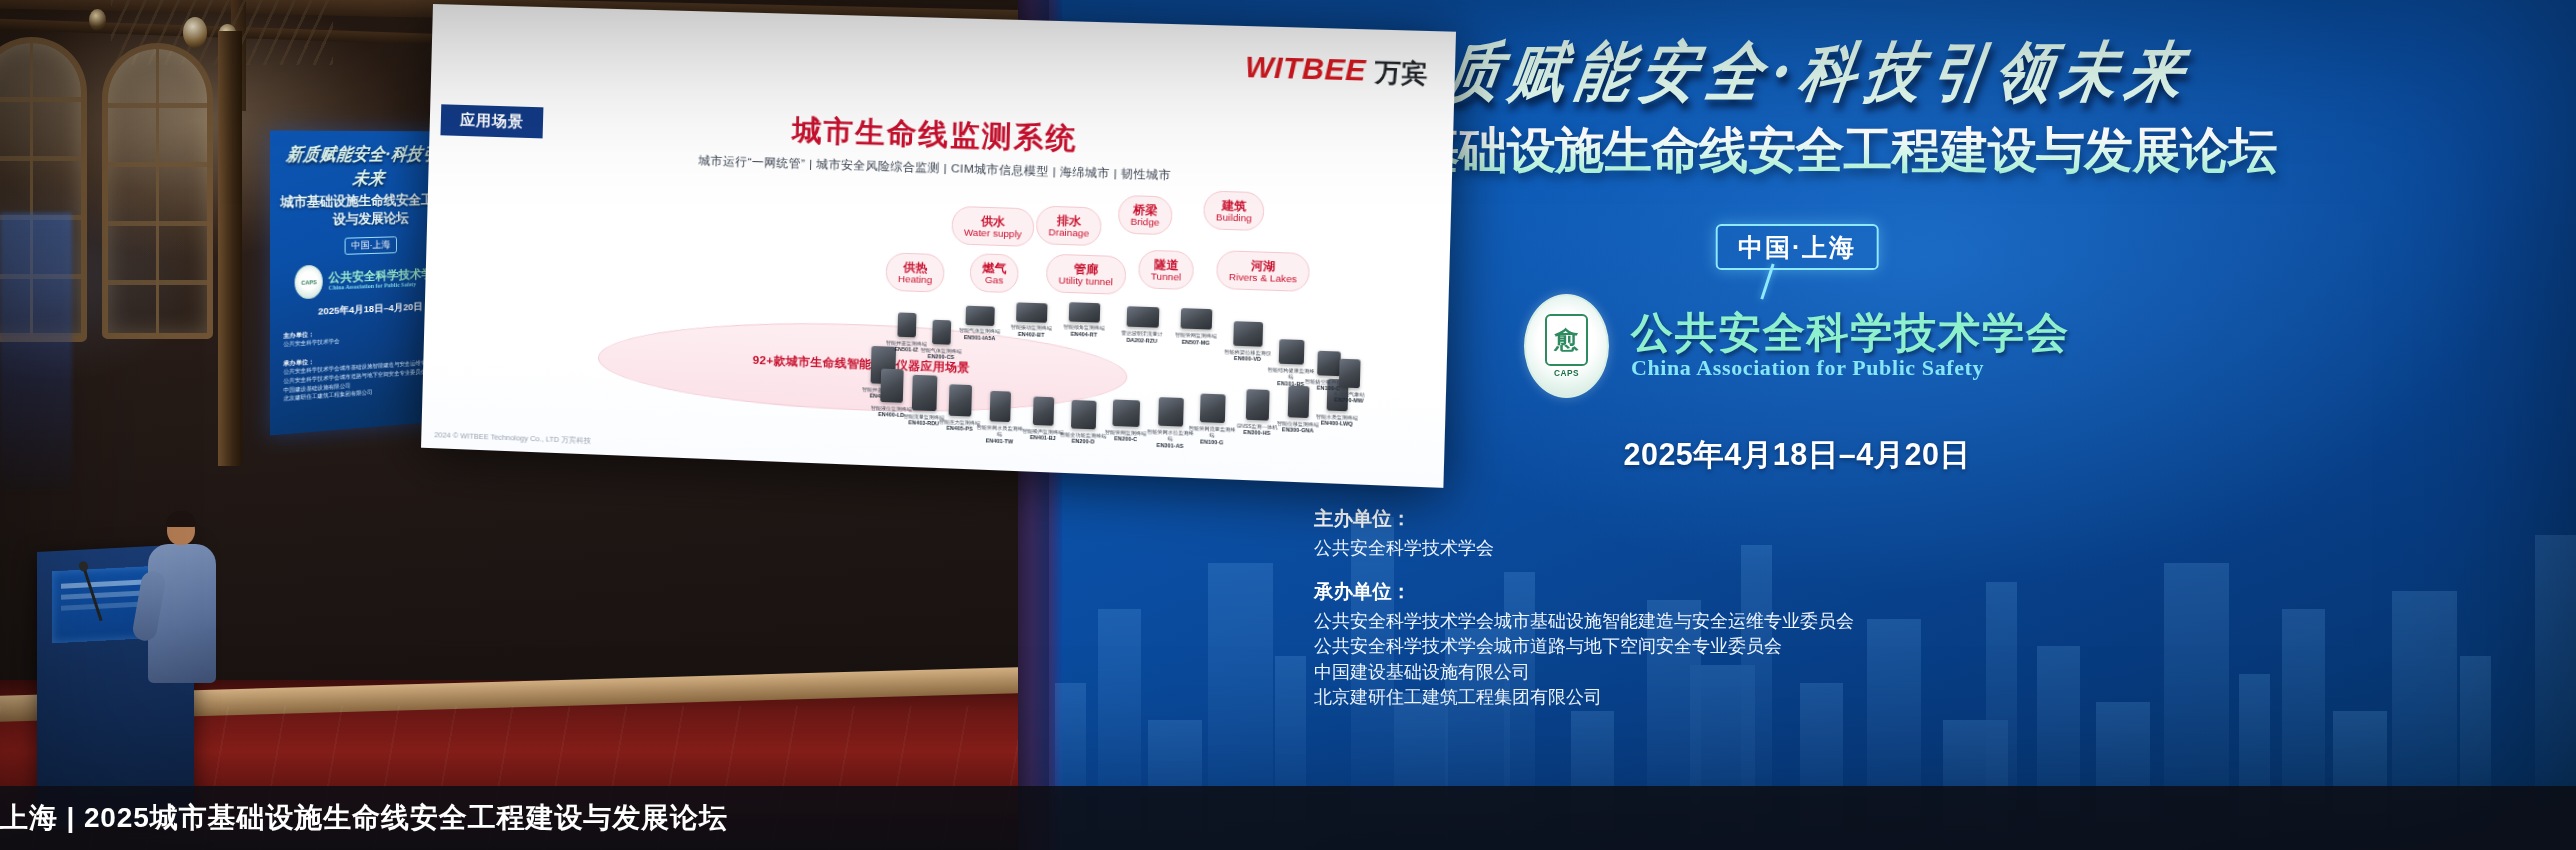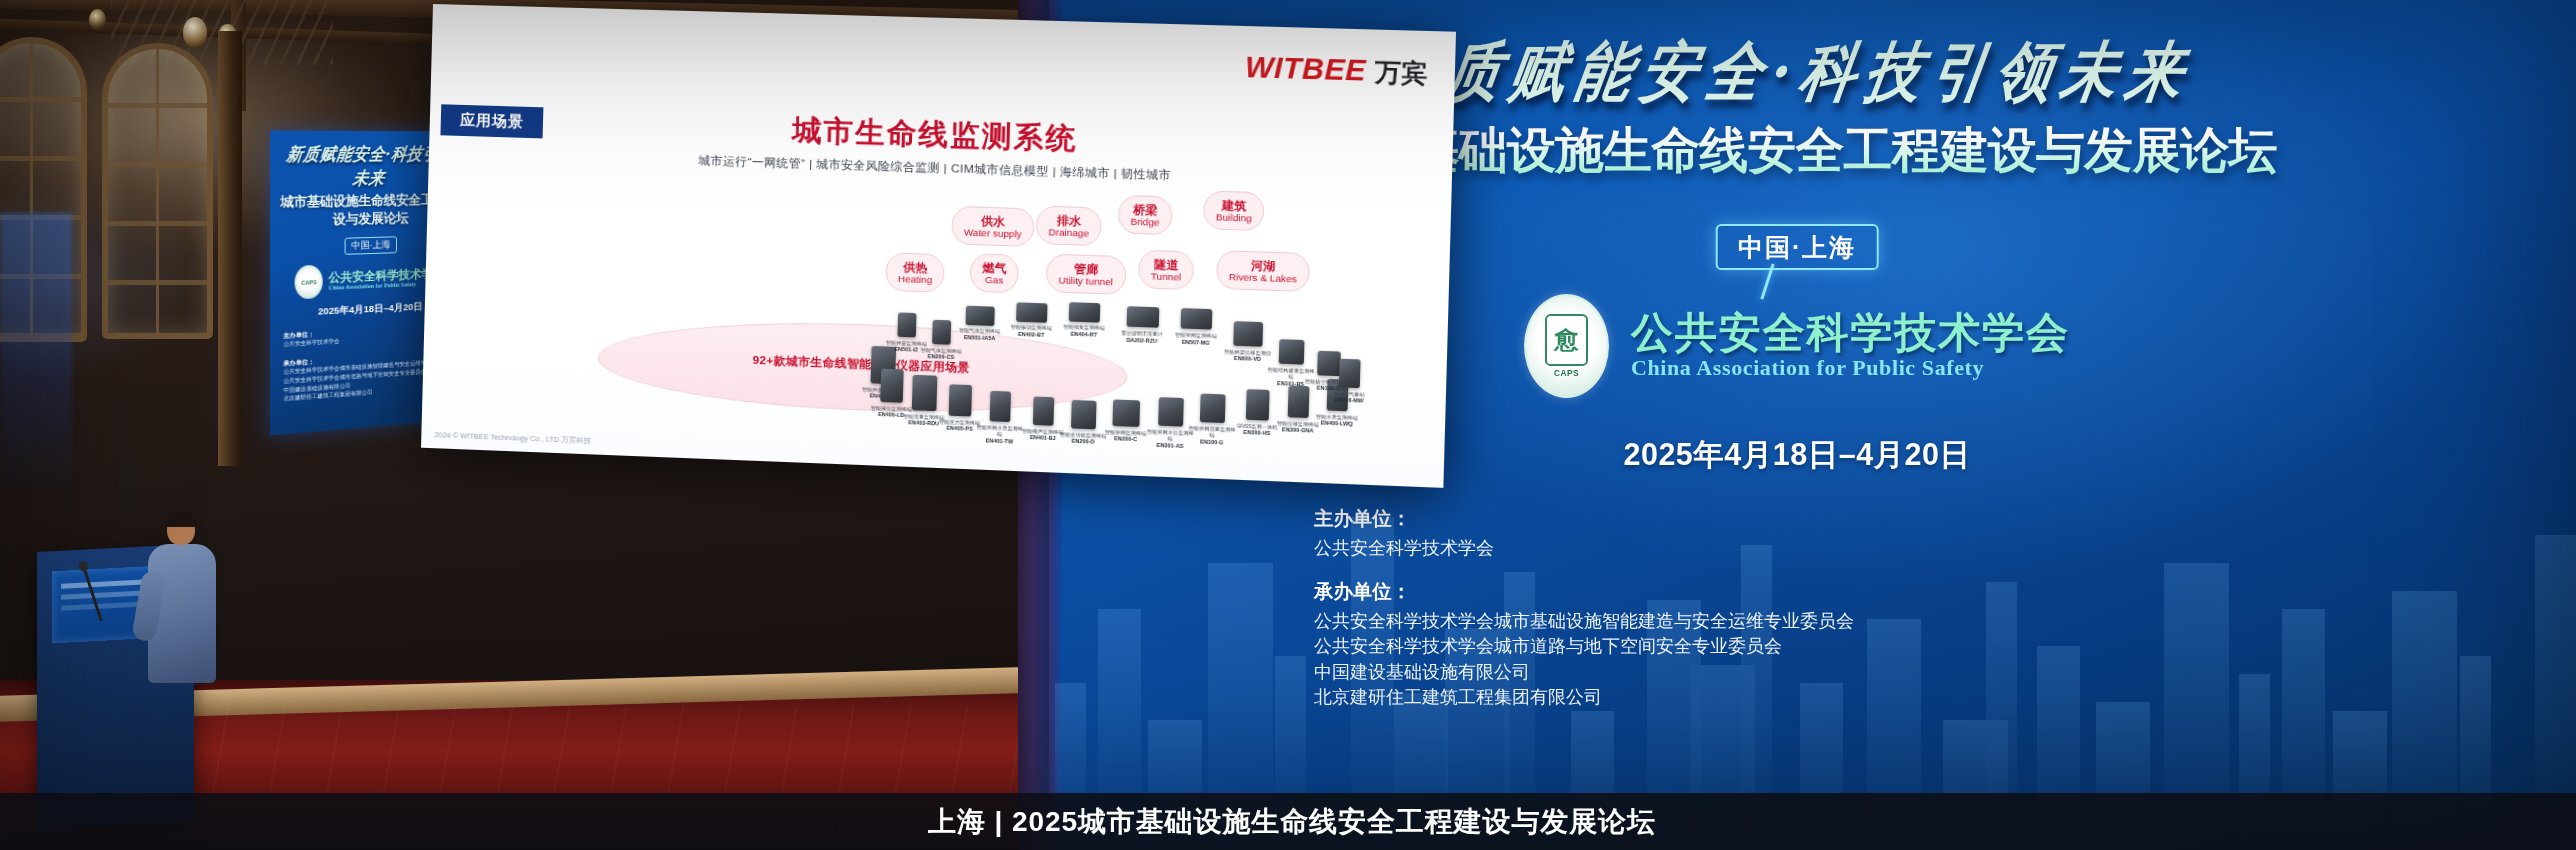--- a/index.html
+++ b/index.html
@@ -248,24 +248,24 @@
     font-size:30.5px; font-weight:bold; color:#ffffff; letter-spacing:0.5px;
     text-shadow:0 1.9px 4.6px rgba(0,20,50,.5);
   }
   .rlists { position:absolute; left:296px; top:505px; width:1138px; color:#eaf4ff; }
   .rlists .hd { font-size:19.4px; font-weight:bold; color:#ffffff; margin-bottom:3.7px; }
   .rlists .ln { font-size:18px; line-height:1.42; color:#eef6ff; }
   .rlists .gap { height:16.7px; }
 
   
   .caption {
-    position:absolute; left:0; bottom:0; width:2576px; height:57px;
+    position:absolute; left:0; bottom:0; width:2576px; height:64px;
     background:rgba(12,14,20,.88);
-    display:flex; align-items:center; justify-content:center;
-    color:#ffffff; font-size:28px; font-weight:bold; letter-spacing:0.9px;padding-left:8px;
+    display:flex; align-items:center; justify-content:flex-start;
+    color:#ffffff; font-size:28px; font-weight:bold; letter-spacing:0.9px;
   }
   .vig { position:absolute; inset:0; pointer-events:none;
          box-shadow: inset 0 0 185px rgba(0,0,0,.45); }
 </style>
 </head>
 <body>
 
 <div id="stage">
 
   <div class="hall">

